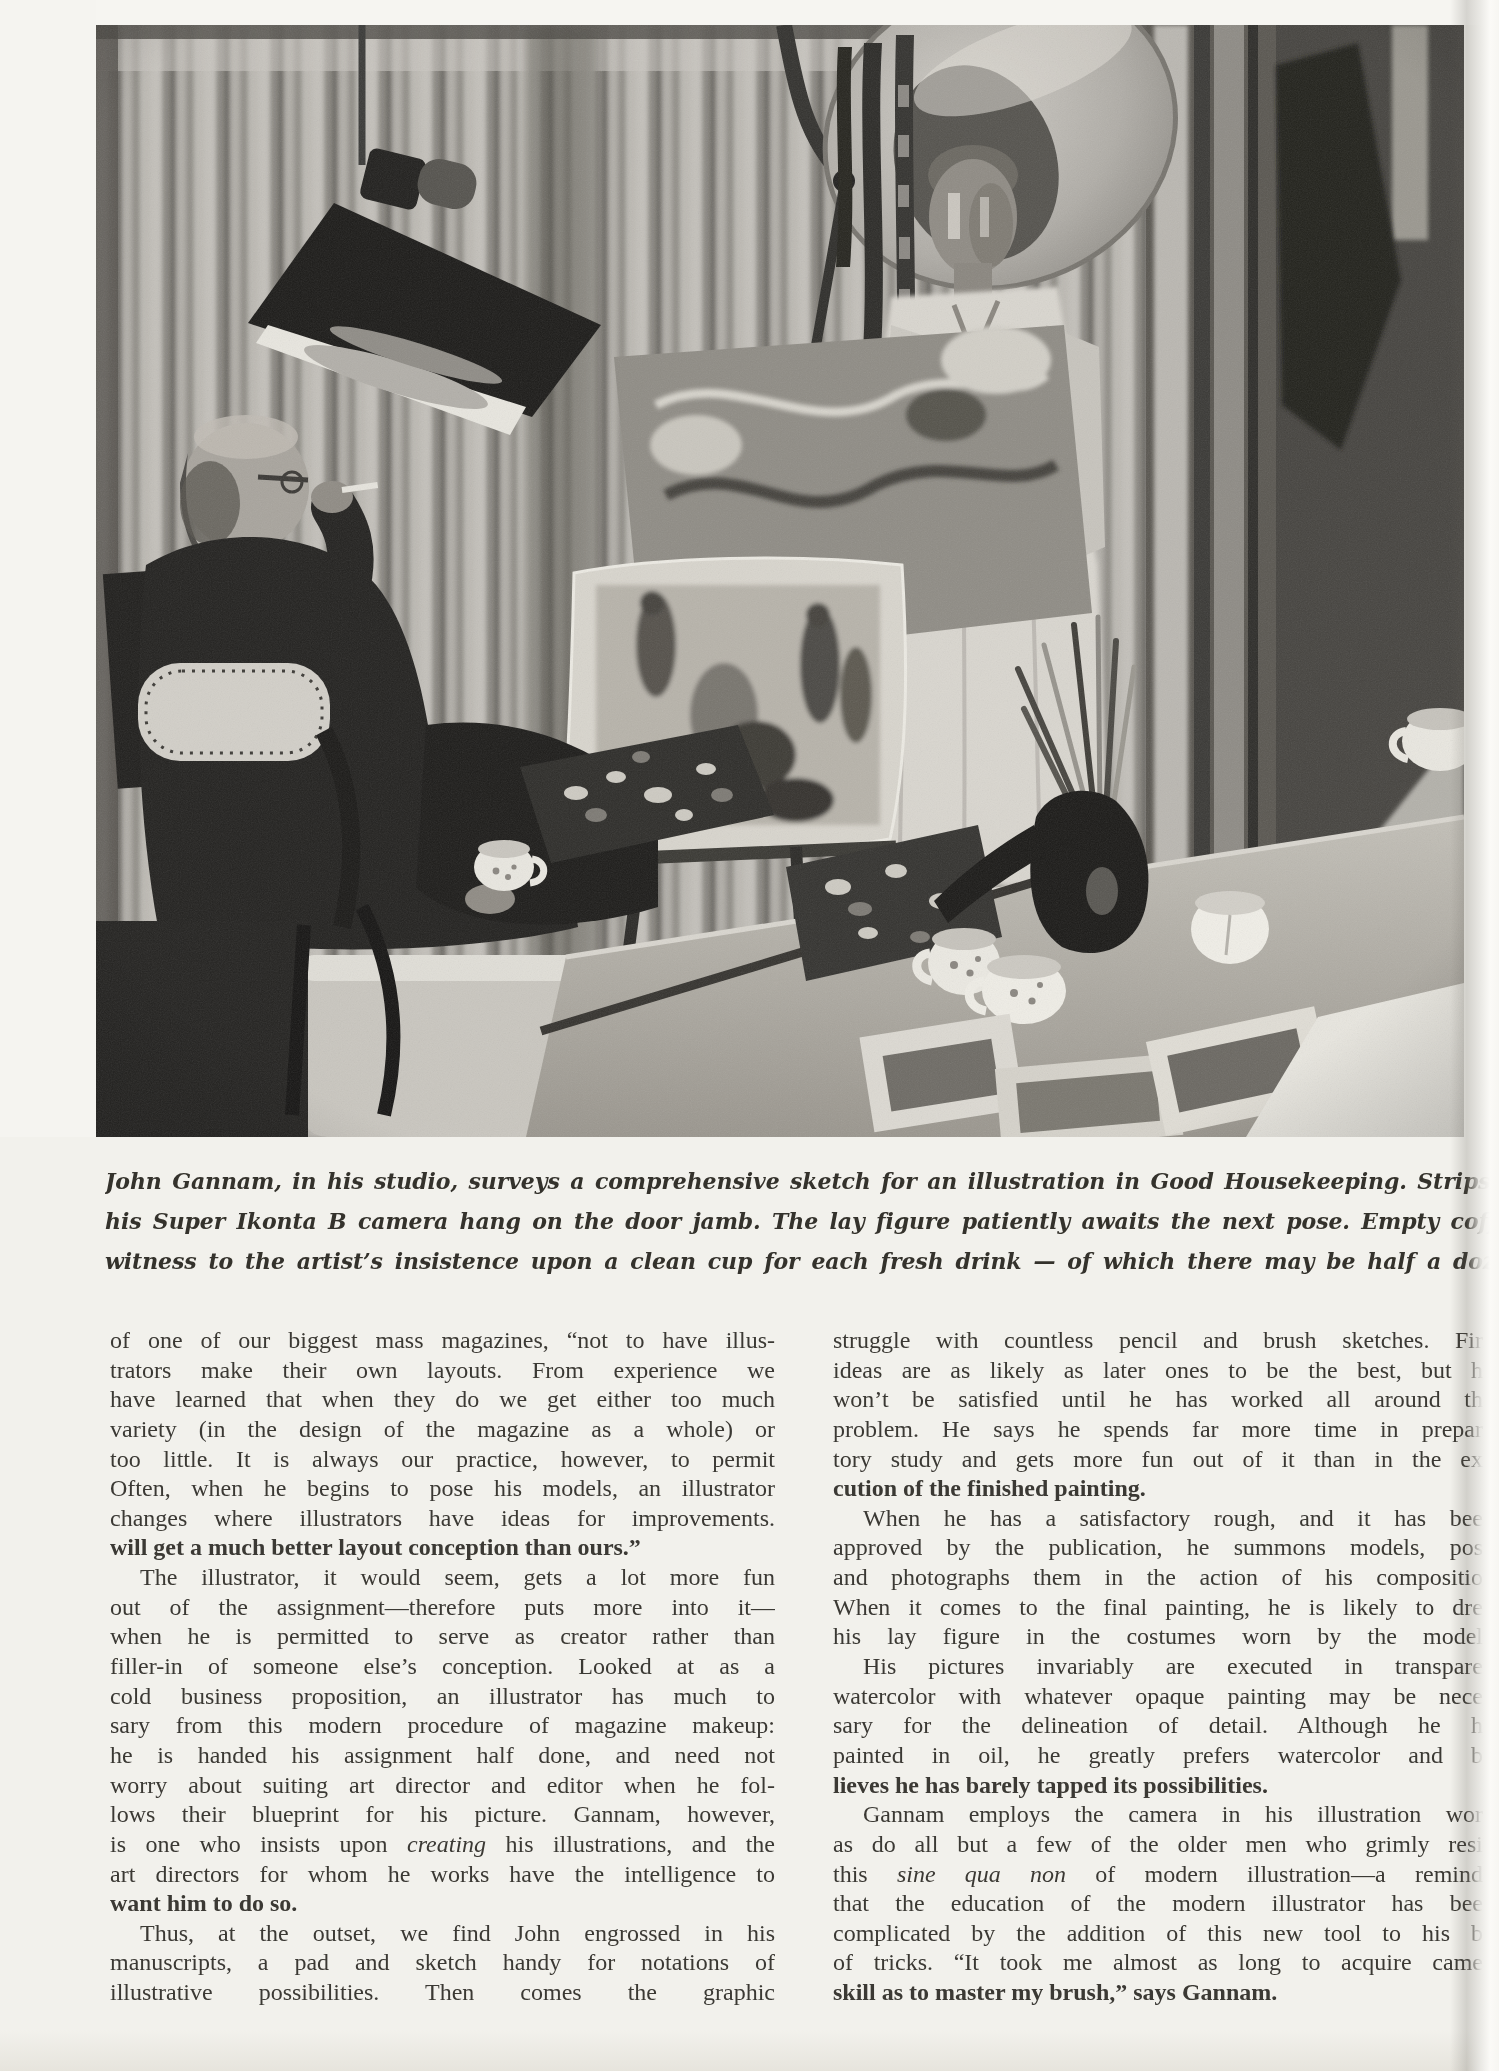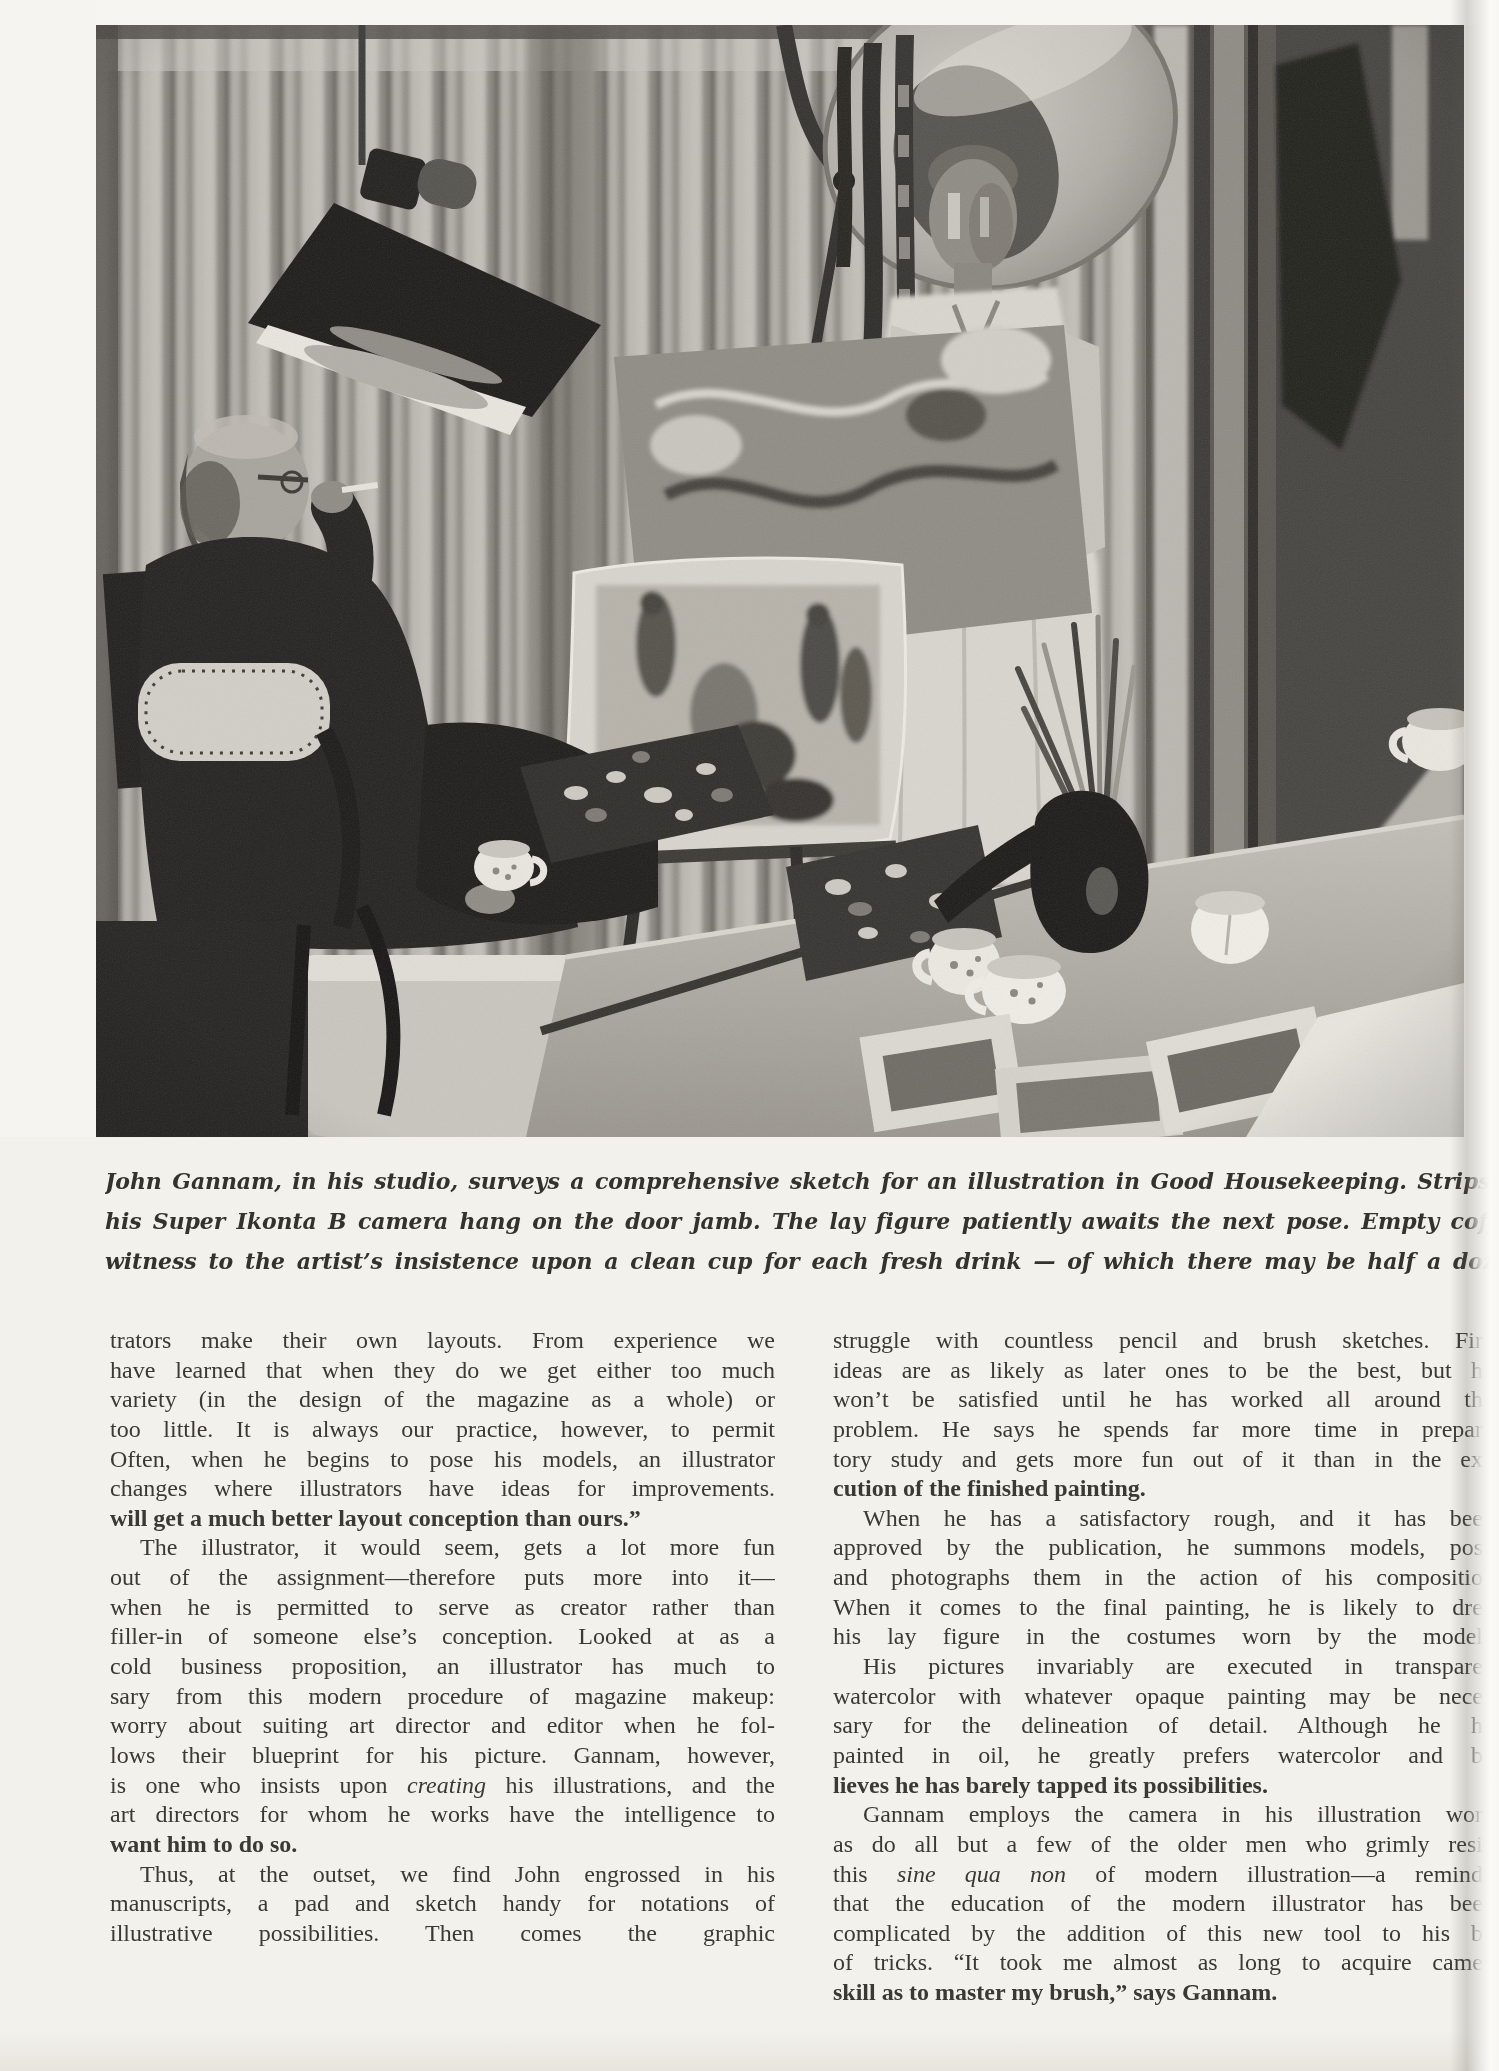--- a/index.html
+++ b/index.html
@@ -320,33 +320,35 @@
     </svg>
   </div>
 
   <div class="caption">
       <div class="line"><span>John Gannam, in his studio, surveys a comprehensive sketch for an illustration in Good Housekeeping.  Strips of film fro</span></div>
       <div class="line"><span>his Super Ikonta B camera hang on the door jamb.  The lay figure patiently awaits the next pose.  Empty coffee cups be</span></div>
       <div class="line"><span>witness to the artist’s insistence upon a clean cup for each fresh drink — of which there may be half a dozen at one sittin</span></div>
     </div>
 
   <div class="col col-left">
+      <div class="line"><span>of one of our biggest mass magazines, “not to have illus-</span></div>
       <div class="line"><span>trators make their own layouts.  From experience we</span></div>
       <div class="line"><span>have learned that when they do we get either too much</span></div>
       <div class="line"><span>variety (in the design of the magazine as a whole) or</span></div>
       <div class="line"><span>too little.  It is always our practice, however, to permit</span></div>
       <div class="line"><span>Often, when he begins to pose his models, an illustrator</span></div>
       <div class="line"><span>changes where illustrators have ideas for improvements.</span></div>
       <div class="line nojust"><span>will get a much better layout conception than ours.”</span></div>
       <div class="line indent"><span>The illustrator, it would seem, gets a lot more fun</span></div>
       <div class="line"><span>out of the assignment—therefore puts more into it—</span></div>
       <div class="line"><span>when he is permitted to serve as creator rather than</span></div>
       <div class="line"><span>filler-in of someone else’s conception.  Looked at as a</span></div>
       <div class="line"><span>cold business proposition, an illustrator has much to</span></div>
       <div class="line"><span>sary from this modern procedure of magazine makeup:</span></div>
+      <div class="line"><span>he is handed his assignment half done, and need not</span></div>
       <div class="line"><span>worry about suiting art director and editor when he fol-</span></div>
       <div class="line"><span>lows their blueprint for his picture.  Gannam, however,</span></div>
       <div class="line"><span>is one who insists upon </span><span class="it">creating</span><span> his illustrations, and the</span></div>
       <div class="line"><span>art directors for whom he works have the intelligence to</span></div>
       <div class="line nojust"><span>want him to do so.</span></div>
       <div class="line indent"><span>Thus, at the outset, we find John engrossed in his</span></div>
       <div class="line"><span>manuscripts, a pad and sketch handy for notations of</span></div>
       <div class="line"><span>illustrative possibilities.  Then comes the graphic</span></div>
     </div>
   <div class="col col-right">

